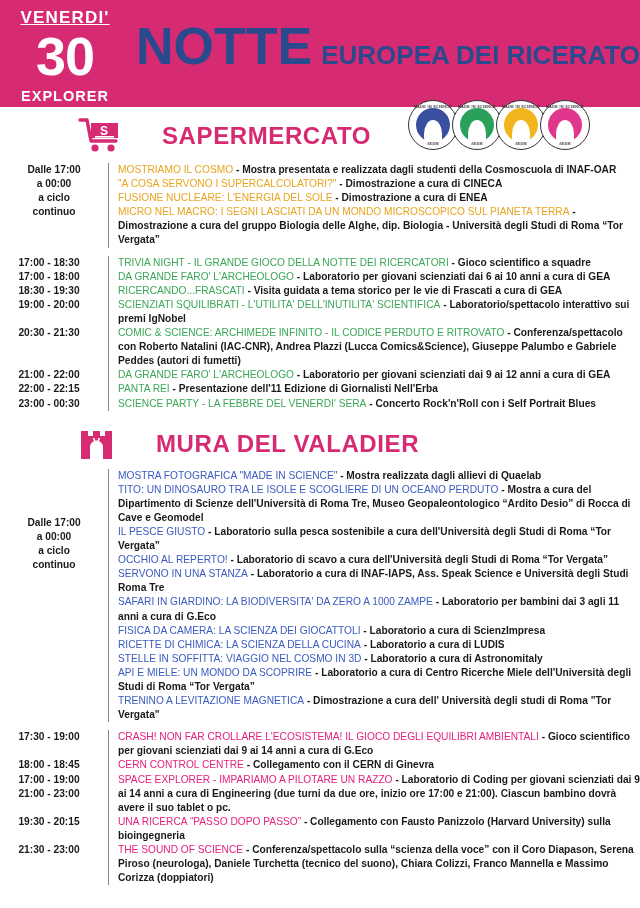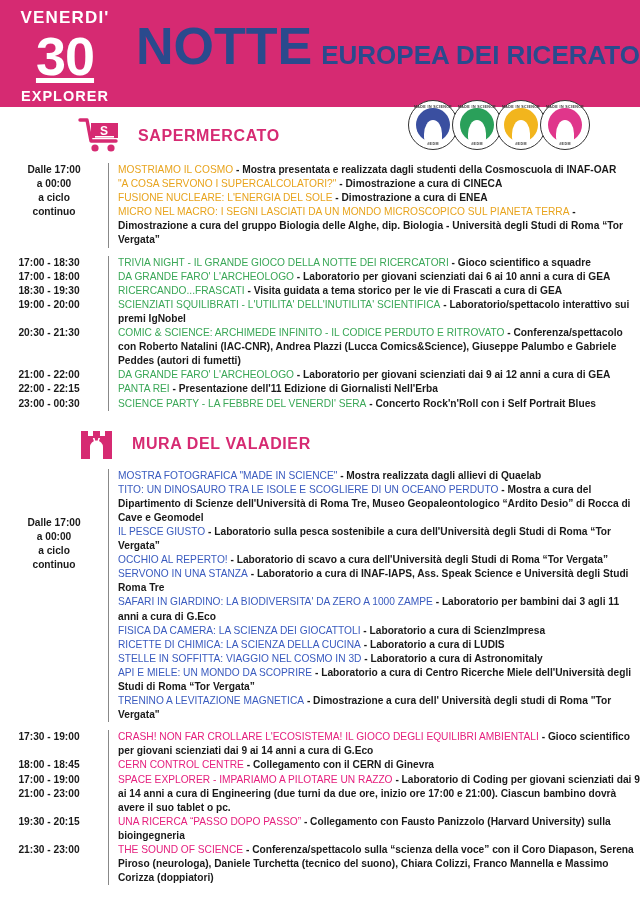--- a/index.html
+++ b/index.html
@@ -17,25 +17,25 @@
     height: 107px;
     background: #d62a72;
     overflow: visible;
   }
   .date-block {
     position: absolute; left: 0; top: 0; width: 130px; text-align: center;
     color: #ffffff;
   }
   .date-weekday {
     font-size: 17px; font-weight: bold; letter-spacing: 1.2px;
-    margin-top: 9px; line-height: 1;
+    margin-top: 9px; line-height: 1; text-decoration: underline;
   }
   .date-day {
     font-size: 54px; font-weight: bold; line-height: 1;
-    margin-top: 3px; letter-spacing: -1px; text-decoration: underline;
+    margin-top: 3px; letter-spacing: -1px;
   }
   .date-month {
     font-size: 14.5px; font-weight: bold; letter-spacing: 1px;
     margin-top: 6px; line-height: 1;
   }
   .title-wrap {
     position: absolute; left: 136px; top: 20px; white-space: nowrap;
   }
   .title-main {
     display: inline-block; font-size: 52px; font-weight: bold;
@@ -71,22 +71,22 @@
   }
   .logo .lbl2 {
     position:absolute; bottom: 3px; left: 0; width: 100%;
     text-align:center; font-size: 3.6px; letter-spacing: .4px;
     color: #333; font-weight: bold;
   }
 
   
   .section-head { display: flex; align-items: center; padding-left: 78px; }
   .section-head .sec-title {
-    font-size: 16px; font-weight: bold; color: #d62a72;
-    letter-spacing: .6px; margin-left: 14px;
+    font-size: 24px; font-weight: bold; color: #d62a72;
+    letter-spacing: .6px; margin-left: 38px;
   }
   .cart-icon { position: relative; width: 46px; height: 38px; }
   .mura-icon { position: relative; width: 40px; height: 34px; }
 
   
   .block { display: flex; margin-top: 4px; }
   .block .times {
     width: 108px; flex: 0 0 108px; text-align: center; padding-right: 10px;
     font-size: 10.2px; font-weight: bold; color: #1a1a1a;
   }

